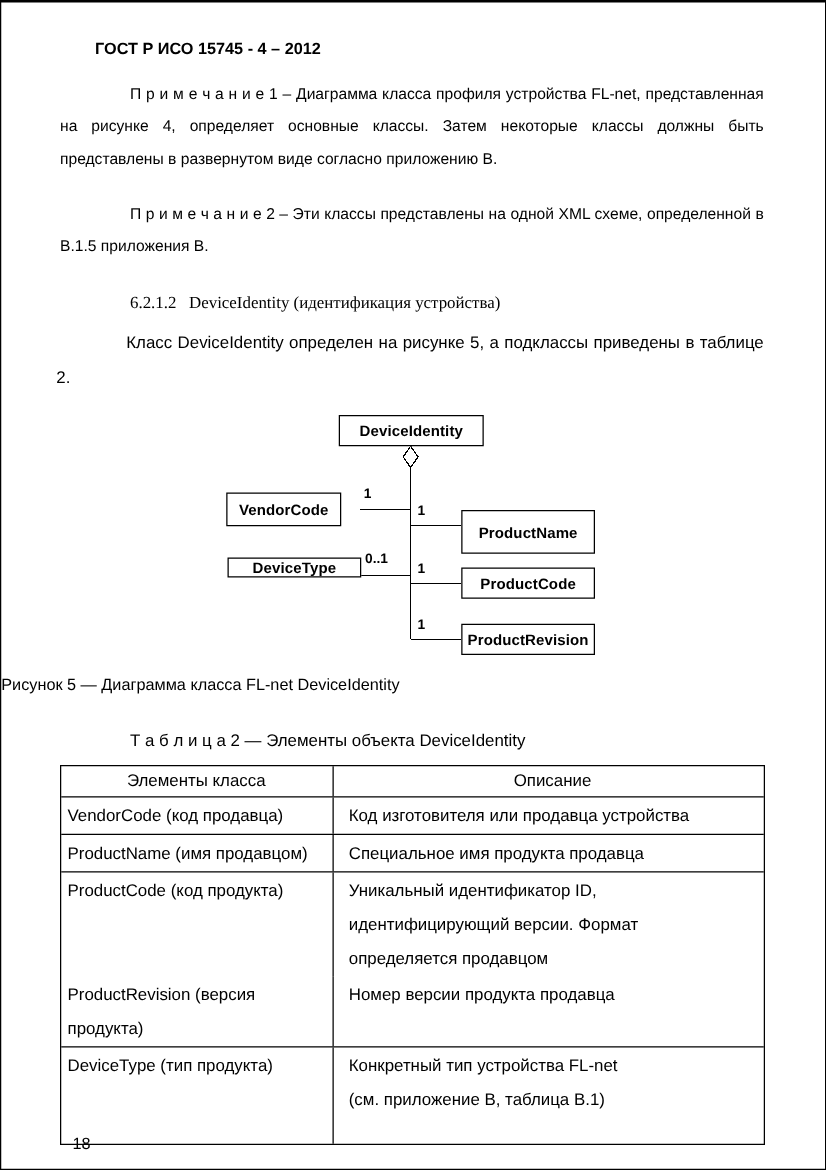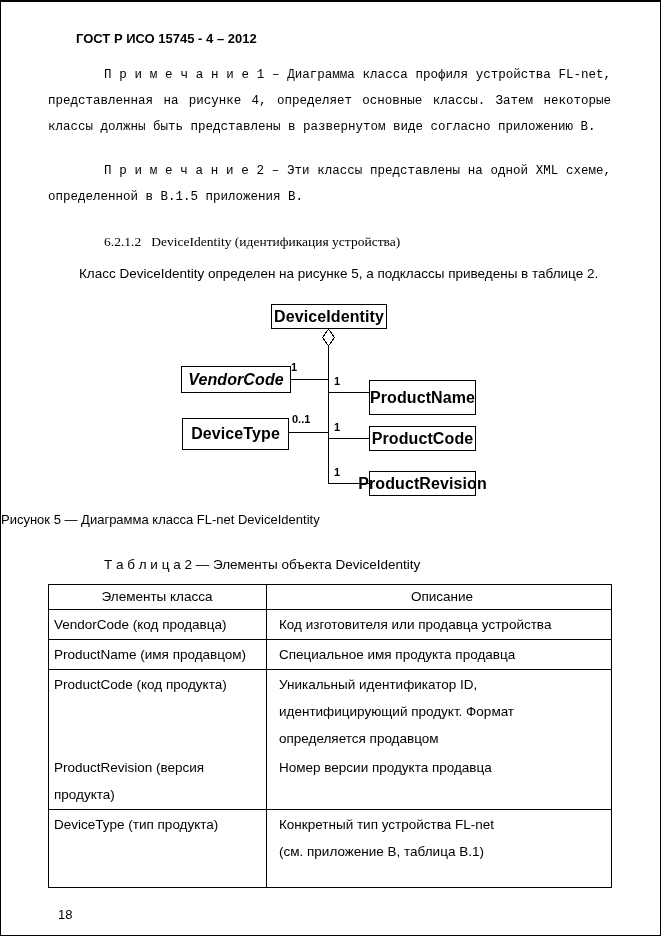--- a/index.html
+++ b/index.html
@@ -4,30 +4,30 @@
 <style>
   * { margin:0; padding:0; box-sizing:border-box; }
   html,body { background:#ffffff; }
   .page {
     position:relative; width:661px; height:936px; background:#fff;
     border:1px solid #000; border-top:2px solid #000; overflow:hidden;
     font-family:"Liberation Sans", sans-serif; color:#000;
   }
   .doc-header { font-weight:700; font-size:13px; margin:29px 49px 0 75px; }
   .note { font-size:12.5px; line-height:26px; margin:16px 49px 0 47px;
-          text-align:justify; text-indent:56px;font-family:Liberation Mono, monospace; }
+          text-align:justify; text-indent:56px; }
   .note + .note { margin-top:18px; }
   .heading { font-size:13.5px; margin:22px 49px 0 103px; line-height:20px; white-space:pre-wrap;font-family:Liberation Serif, serif; }
-  .para { font-size:13.5px; line-height:28px; margin:8px 49px 0 22px;
+  .para { font-size:13.5px; line-height:28px; margin:8px 49px 0 44px;
           text-align:justify; text-indent:56px; }
   .diagram { position:relative; height:198px; margin-top:16px; }
   .dlines { position:absolute; left:0; top:0; }
   .cbox {
     position:absolute; border:1px solid #000; background:#fff;
-    font-weight:700; font-size:16px; display:flex; align-items:center; justify-content:center;
+    font-weight:700; font-size:12px; display:flex; align-items:center; justify-content:center;
     letter-spacing:0.1px;
   }
   .mult { position:absolute; font-size:11px; font-weight:700; }
   .caption { text-align:left; font-size:13px; margin-top:10px; }
   .table-title { font-size:13.5px; margin:30px 49px 0 103px; }
   .gtable { margin:12px 48px 0 47px; border:1px solid #000; font-size:13.5px; }
   .trow { display:flex; border-bottom:1px solid #000; }
   .trow.no-border { border-bottom:none; }
   .trow:last-child { border-bottom:none; }
   .tc { padding:1px 6px; line-height:27px; }
@@ -55,22 +55,22 @@
       <polygon points="327.5,25 333.5,33.5 327.5,42 321.5,33.5" fill="#ffffff" stroke="#000000" stroke-width="1"></polygon>
       <line x1="327.5" y1="42" x2="327.5" y2="179.5" stroke="#000" stroke-width="1"></line>
       <line x1="287" y1="75.5" x2="327.5" y2="75.5" stroke="#000" stroke-width="1"></line>
       <line x1="288" y1="128.5" x2="327.5" y2="128.5" stroke="#000" stroke-width="1"></line>
       <line x1="327.5" y1="88.5" x2="368" y2="88.5" stroke="#000" stroke-width="1"></line>
       <line x1="327.5" y1="134.5" x2="368" y2="134.5" stroke="#000" stroke-width="1"></line>
       <line x1="327.5" y1="179.5" x2="368" y2="179.5" stroke="#000" stroke-width="1"></line>
     </svg>
 
     <div class="cbox" style="left:270px; top:0; width:116px; height:25px;">DeviceIdentity</div>
-    <div class="cbox" style="left:180px; top:62px; width:110px; height:27px;font-style:italic;">VendorCode</div>
-    <div class="cbox" style="left:181px; top:114px; width:107px; height:32px;">DeviceType</div>
+    <div class="cbox" style="left:180px; top:62px; width:92px; height:27px;">VendorCode</div>
+    <div class="cbox" style="left:181px; top:114px; width:107px; height:16px;">DeviceType</div>
     <div class="cbox" style="left:368px; top:76px; width:107px; height:35px;">ProductName</div>
     <div class="cbox" style="left:368px; top:122px; width:107px; height:25px;">ProductCode</div>
     <div class="cbox" style="left:368px; top:167px; width:107px; height:25px;">ProductRevision</div>
 
     <span class="mult" style="left:290px; top:57px;">1</span>
     <span class="mult" style="left:291px; top:109px;">0..1</span>
     <span class="mult" style="left:333px; top:71px;">1</span>
     <span class="mult" style="left:333px; top:117px;">1</span>
     <span class="mult" style="left:333px; top:162px;">1</span>
   </div>
@@ -88,21 +88,21 @@
       <div class="tc term">VendorCode (код продавца)</div>
       <div class="tc desc">Код изготовителя или продавца устройства</div>
     </div>
     <div class="trow">
       <div class="tc term">ProductName (имя продавцом)</div>
       <div class="tc desc">Специальное имя продукта продавца</div>
     </div>
     <div class="trow no-border">
       <div class="tc term">ProductCode (код продукта)</div>
       <div class="tc desc">Уникальный идентификатор ID,
-идентифицирующий продукт. Формат
+идентифицирующий версии. Формат
 определяется продавцом</div>
     </div>
     <div class="trow">
       <div class="tc term">ProductRevision (версия продукта)</div>
       <div class="tc desc">Номер версии продукта продавца</div>
     </div>
     <div class="trow row-last">
       <div class="tc term">DeviceType (тип продукта)</div>
       <div class="tc desc">Конкретный тип устройства FL-net
 (см. приложение В, таблица В.1)</div>

